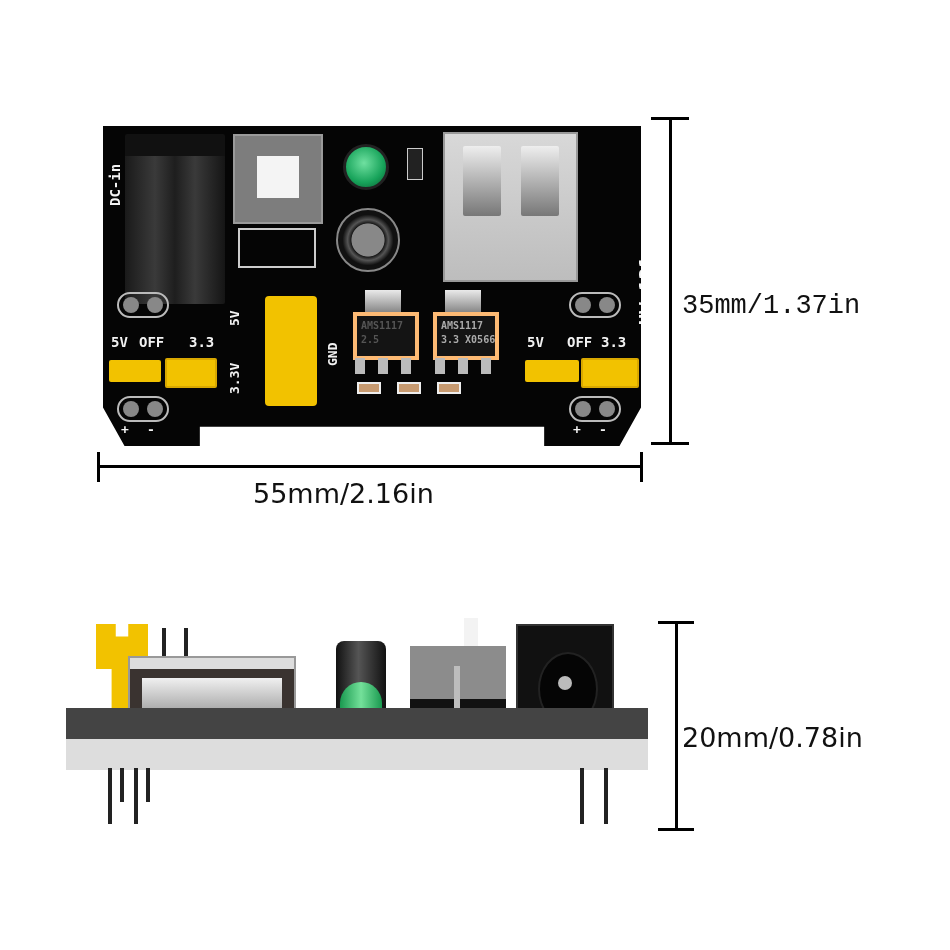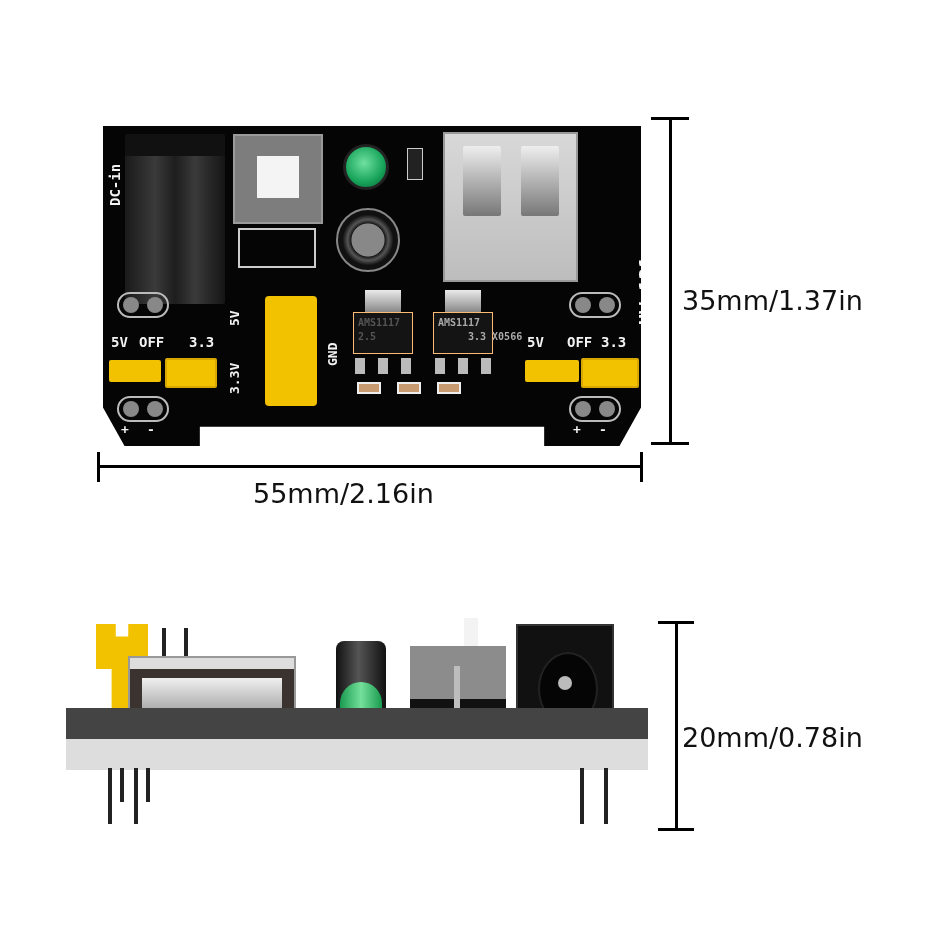--- a/index.html
+++ b/index.html
@@ -17,21 +17,21 @@
     .dc-jack-top { left: 22px; top: 8px; width: 100px; height: 148px; background: linear-gradient(90deg,#1a1a1a,#3a3a3a 30%,#1e1e1e 50%,#3a3a3a 70%,#151515); border-top: 22px solid #111; border-radius: 2px; }
     .switch-top { left: 130px; top: 8px; width: 90px; height: 90px; background: #7d7d7d; border: 2px solid #9a9a9a; box-sizing: border-box; }
     .switch-top .knob { position: absolute; left: 22px; top: 20px; width: 42px; height: 42px; background: #f4f4f4; }
     .switch-feet { left: 135px; top: 102px; width: 78px; height: 40px; border: 2px solid #ccc; box-sizing: border-box; }
     .led-top { left: 240px; top: 18px; width: 40px; height: 40px; border-radius: 50%; background: radial-gradient(circle at 45% 40%, #6fe0a0, #17a35a 60%, #0a5a30); border: 3px solid #222; }
     .smd-small { left: 304px; top: 22px; width: 14px; height: 30px; border: 1px solid #ccc; background: #222; }
     .cap-top { left: 233px; top: 82px; width: 60px; height: 60px; border-radius: 50%; background: radial-gradient(circle, #888 0 38%, #1a1a1a 40%, #555 48%, #111 60%); border: 2px solid #888; }
     .usb-top { left: 340px; top: 6px; width: 135px; height: 150px; background: linear-gradient(180deg,#d8d8d8,#bdbdbd); border: 2px solid #999; box-sizing: border-box; }
     .usb-top .slot { position: absolute; top: 12px; width: 38px; height: 70px; background: linear-gradient(180deg,#eee,#777); border-radius: 2px; }
     .hw-label { right: 8px; top: 70px; font-size: 20px; transform: rotate(-90deg); transform-origin: right top; }
-    .reg { width: 58px; height: 40px; background: #141414; border: 1px solid #fdba74; }
+    .reg { width: 58px; height: 40px; background: #141414; border: 4px solid #fdba74; }
     .reg-tab { width: 36px; height: 22px; background: linear-gradient(180deg,#eaeaea,#888); }
     .reg-pin { width: 10px; height: 16px; background: #bbb; }
     .res { width: 24px; height: 12px; border: 2px solid #eee; background: #c79a70; box-sizing: border-box; }
     .pad-pair { width: 52px; height: 26px; border: 2px solid #bbb; border-radius: 13px; box-sizing: border-box; }
     .pad { position: absolute; top: 3px; width: 16px; height: 16px; border-radius: 50%; background: #888; }
     .jumper { height: 22px; background: #f2c200; border-radius: 2px; }
     .pin-header { width: 52px; height: 110px; background: #f2c200; border-radius: 4px; left: 162px; top: 170px; }
     
     .dim-line { background: #000; }
     .dim-label { font-size: 27px; color: #111; font-family: "DejaVu Sans", sans-serif; white-space: nowrap; }
@@ -83,21 +83,21 @@
   <div class="silk" style="left:222px;top:240px;font-size:13px;transform:rotate(-90deg);transform-origin:left top;">GND</div>
 
   <div class="abs reg-tab" style="left:262px;top:164px;"></div>
   <div class="abs reg" style="left:250px;top:186px;">
     <div class="silk" style="left:4px;top:4px;font-size:10px;color:#555;">AMS1117</div>
     <div class="silk" style="left:4px;top:18px;font-size:10px;color:#555;">2.5</div>
   </div>
   <div class="abs reg-tab" style="left:342px;top:164px;"></div>
   <div class="abs reg" style="left:330px;top:186px;">
     <div class="silk" style="left:4px;top:4px;font-size:10px;color:#aaa;">AMS1117</div>
-    <div class="silk" style="left:4px;top:18px;font-size:10px;color:#aaa;margin-left:30px;">3.3 X0566</div>
+    <div class="silk" style="left:4px;top:18px;font-size:10px;color:#aaa;">3.3 X0566</div>
   </div>
   <div class="abs reg-pin" style="left:252px;top:232px;"></div>
   <div class="abs reg-pin" style="left:275px;top:232px;"></div>
   <div class="abs reg-pin" style="left:298px;top:232px;"></div>
   <div class="abs reg-pin" style="left:332px;top:232px;"></div>
   <div class="abs reg-pin" style="left:355px;top:232px;"></div>
   <div class="abs reg-pin" style="left:378px;top:232px;"></div>
   <div class="abs res" style="left:254px;top:256px;"></div>
   <div class="abs res" style="left:294px;top:256px;"></div>
   <div class="abs res" style="left:334px;top:256px;"></div>
@@ -115,21 +115,21 @@
       <span class="pad" style="left:4px"></span>
       <span class="pad" style="left:28px"></span>
     </div>
   <div class="silk" style="left:470px;top:296px;font-size:13px;">+</div>
   <div class="silk" style="left:496px;top:296px;font-size:13px;">-</div>
 </div>
 
 <div class="abs dim-line" style="left:651px;top:117px;width:38px;height:3px;"></div>
 <div class="abs dim-line" style="left:669px;top:117px;width:3px;height:327px;"></div>
 <div class="abs dim-line" style="left:651px;top:442px;width:38px;height:3px;"></div>
-<div class="abs dim-label" style="left:682px;top:285px;">35mm/1.37in</div>
+<div class="abs dim-label" style="left:682px;top:291px;font-family:Liberation Mono, monospace;">35mm/1.37in</div>
 
 <div class="abs dim-line" style="left:97px;top:452px;width:3px;height:30px;"></div>
 <div class="abs dim-line" style="left:97px;top:465px;width:545px;height:3px;"></div>
 <div class="abs dim-line" style="left:640px;top:452px;width:3px;height:30px;"></div>
 <div class="abs dim-label" style="left:253px;top:478px;">55mm/2.16in</div>
 
 <div class="abs" style="left:96px;top:624px;width:52px;height:90px;background:#f2c200;clip-path:polygon(0 0,38% 0,38% 14%,62% 14%,62% 0,100% 0,100% 100%,30% 100%,30% 50%,0 50%);"></div>
 <div class="abs side-pin" style="left:162px;top:628px;height:30px;"></div>
 <div class="abs side-pin" style="left:184px;top:628px;height:30px;"></div>
 <div class="abs" style="left:128px;top:656px;width:168px;height:92px;background:linear-gradient(180deg,#ddd 0 12%,#3a3330 12% 100%);border:2px solid #999;box-sizing:border-box;">

